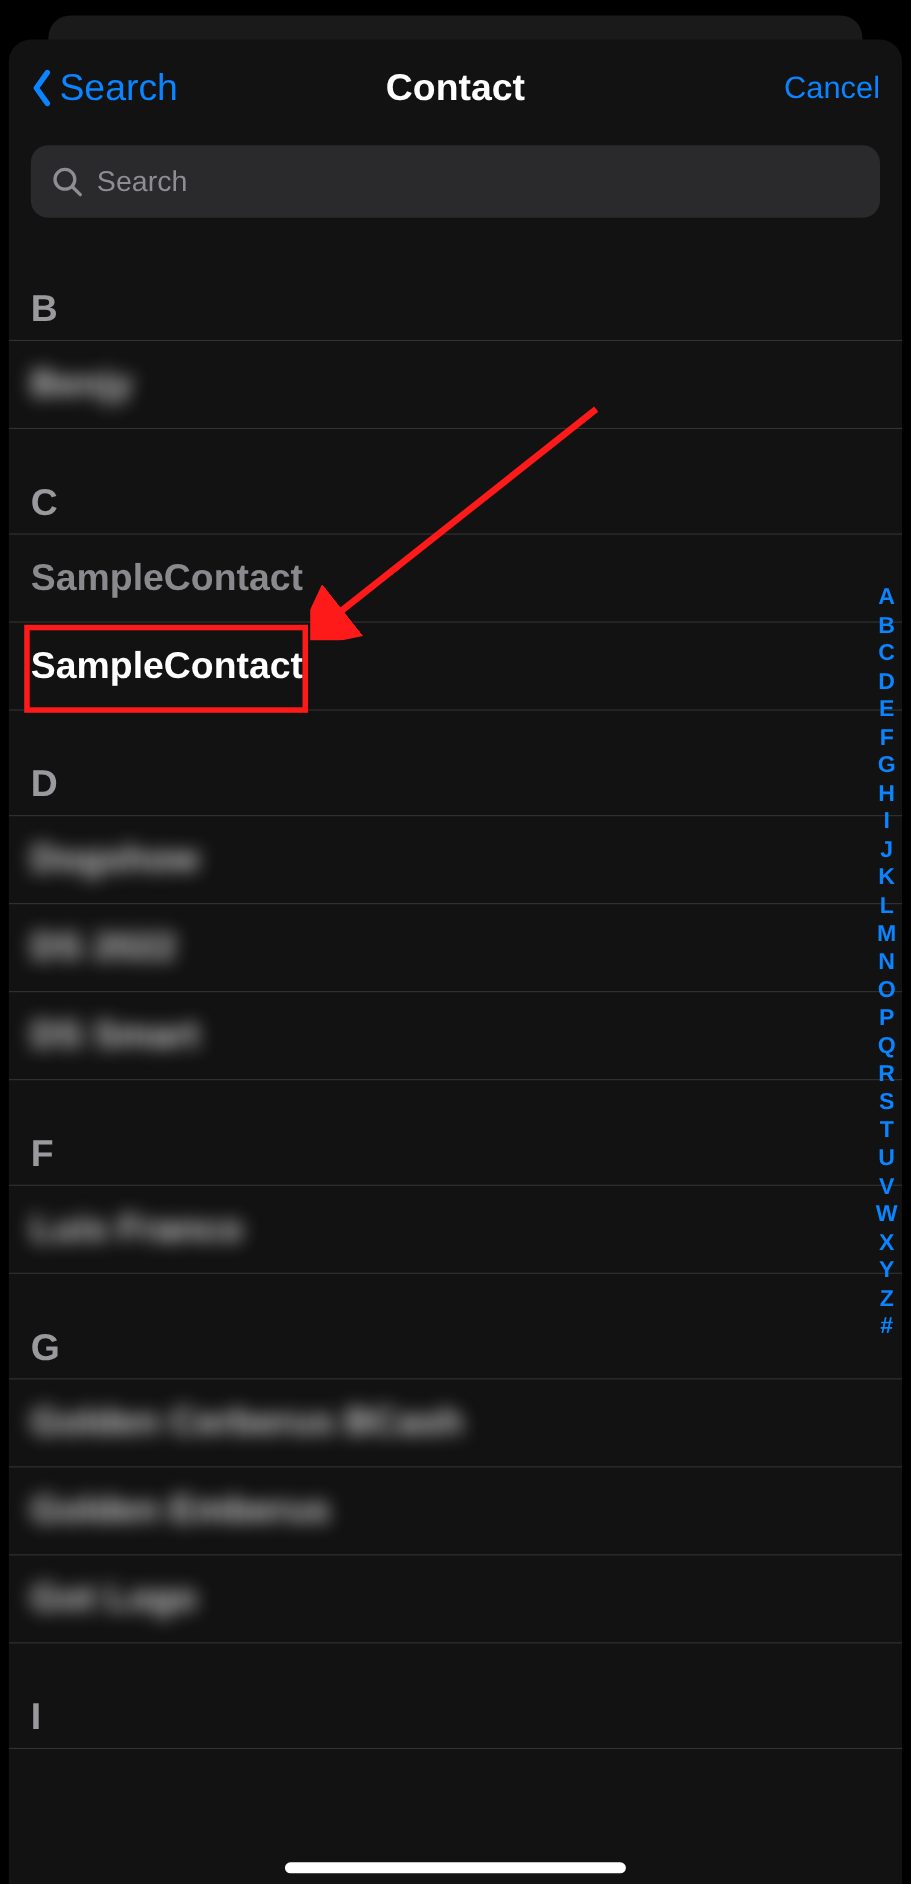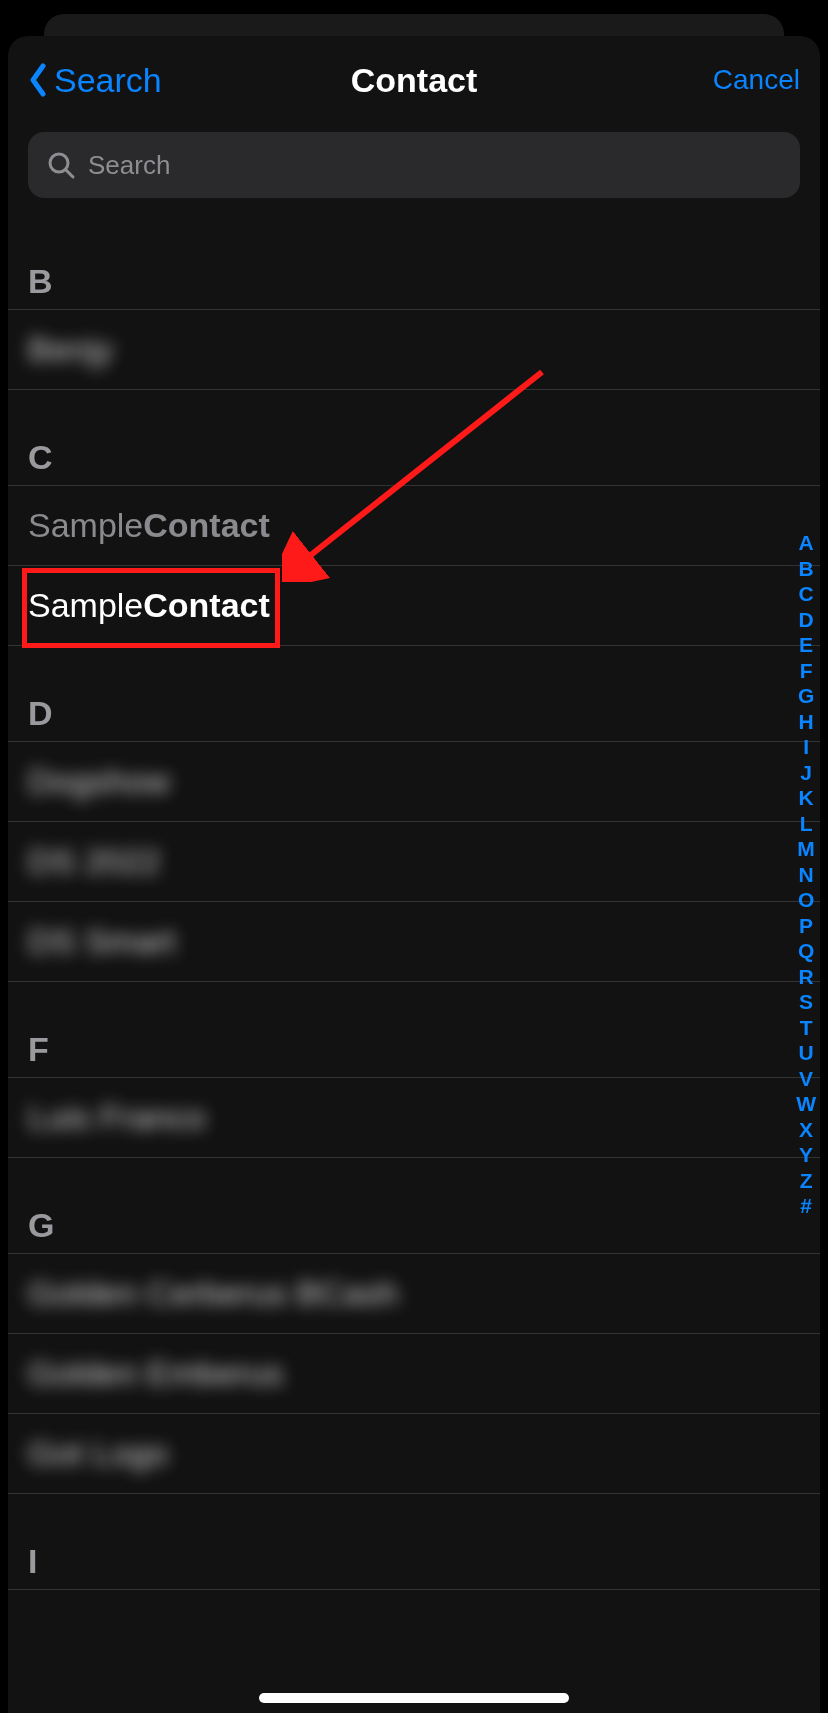--- a/index.html
+++ b/index.html
@@ -103,21 +103,21 @@
       display: flex;
       align-items: center;
       padding: 0 20px;
       font-size: 34px;
       color: #fff;
     }
     .contact-row.dimmed {
       color: #8a8a8e;
     }
     .contact-row .first {
-      font-weight: 400;
+      font-weight: 700;
     }
     .contact-row .last {
       font-weight: 700;
     }
     .blurred {
       filter: blur(8px);
       color: #d0d0d0;
     }
     .index-bar {
       position: absolute;

